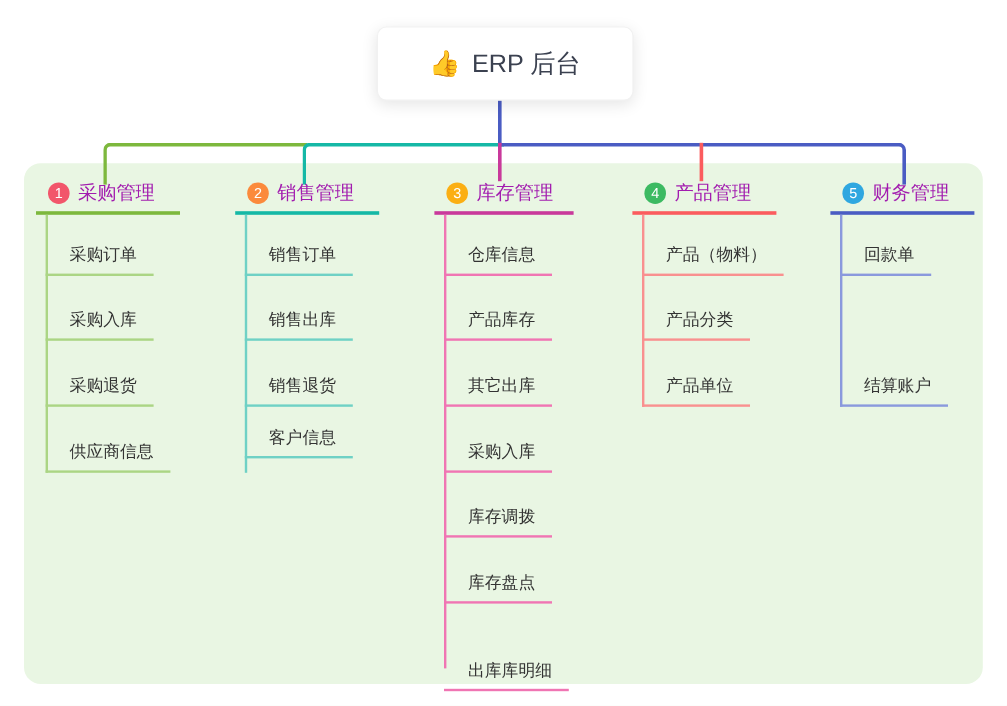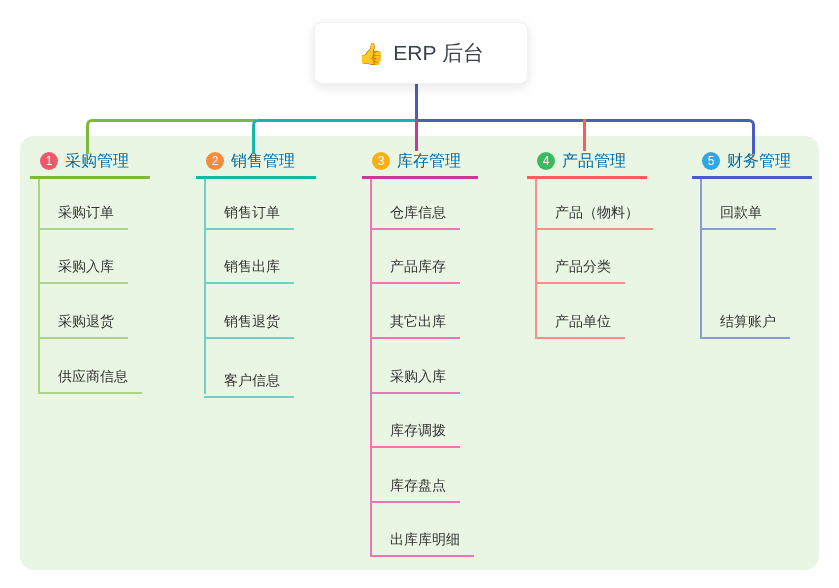--- a/index.html
+++ b/index.html
@@ -38,21 +38,21 @@
   .column { position: absolute; top: 148px; width: 160px; }
   .branch-label {
     display: flex; align-items: center; gap: 7px; height: 26px; padding-left: 10px;
     cursor: pointer;
   }
   .badge {
     width: 18px; height: 18px; border-radius: 50%; flex: 0 0 18px;
     background: var(--badge); color: #ffffff; font-size: 12px; line-height: 18px;
     display: flex; align-items: center; justify-content: center;
   }
-  .branch-title { font-size: 16px; color: #0369a1; white-space: nowrap; }
+  .branch-title { font-size: 16px; color: #a21caf; white-space: nowrap; }
   .branch-underline { margin-top: 2px; height: 3px; width: 120px; background: var(--line); }
   .vline { position: absolute; left: 8px; top: 31px; width: 2px; background: var(--line-light); }
   .child {
     position: absolute; left: 8px; white-space: nowrap;
     font-size: 14px; line-height: 20px; color: #333333;
     padding: 0 14px 6px 20px; border-bottom: 2px solid var(--line-light);
     cursor: pointer;
   }
 </style>
 </head>
@@ -90,37 +90,37 @@
   <div class="column" style="left: 196px; --line: #15b8a6; --line-light: #6fd1c5; --badge: #fb8a3c;">
     <div class="branch-label">
       <span class="badge">2</span>
       <span class="branch-title">销售管理</span>
     </div>
     <div class="branch-underline"></div>
     <div class="vline" style="height:215px;"></div>
     <div class="child" style="top:54px;">销售订单</div>
     <div class="child" style="top:108px;">销售出库</div>
     <div class="child" style="top:163px;">销售退货</div>
-    <div class="child" style="top:222px;">客户信息</div>
+    <div class="child" style="top:206px;">客户信息</div>
   </div>
 
   <div class="column" style="left: 362px; --line: #c9399b; --line-light: #f075b3; --badge: #fbaf14;">
     <div class="branch-label">
       <span class="badge">3</span>
       <span class="branch-title">库存管理</span>
     </div>
     <div class="branch-underline" style="width:116px;"></div>
     <div class="vline" style="height:378px;"></div>
     <div class="child" style="top:54px;">仓库信息</div>
     <div class="child" style="top:108px;">产品库存</div>
     <div class="child" style="top:163px;">其它出库</div>
     <div class="child" style="top:218px;">采购入库</div>
     <div class="child" style="top:272px;">库存调拨</div>
     <div class="child" style="top:327px;">库存盘点</div>
-    <div class="child" style="top:381px;">出库库明细</div>
+    <div class="child" style="top:400px;">出库库明细</div>
   </div>
 
   <div class="column" style="left: 527px; --line: #fb5c5e; --line-light: #f9908f; --badge: #3cba62;">
     <div class="branch-label">
       <span class="badge">4</span>
       <span class="branch-title">产品管理</span>
     </div>
     <div class="branch-underline"></div>
     <div class="vline" style="height:160px;"></div>
     <div class="child" style="top:54px;">产品（物料）</div>

